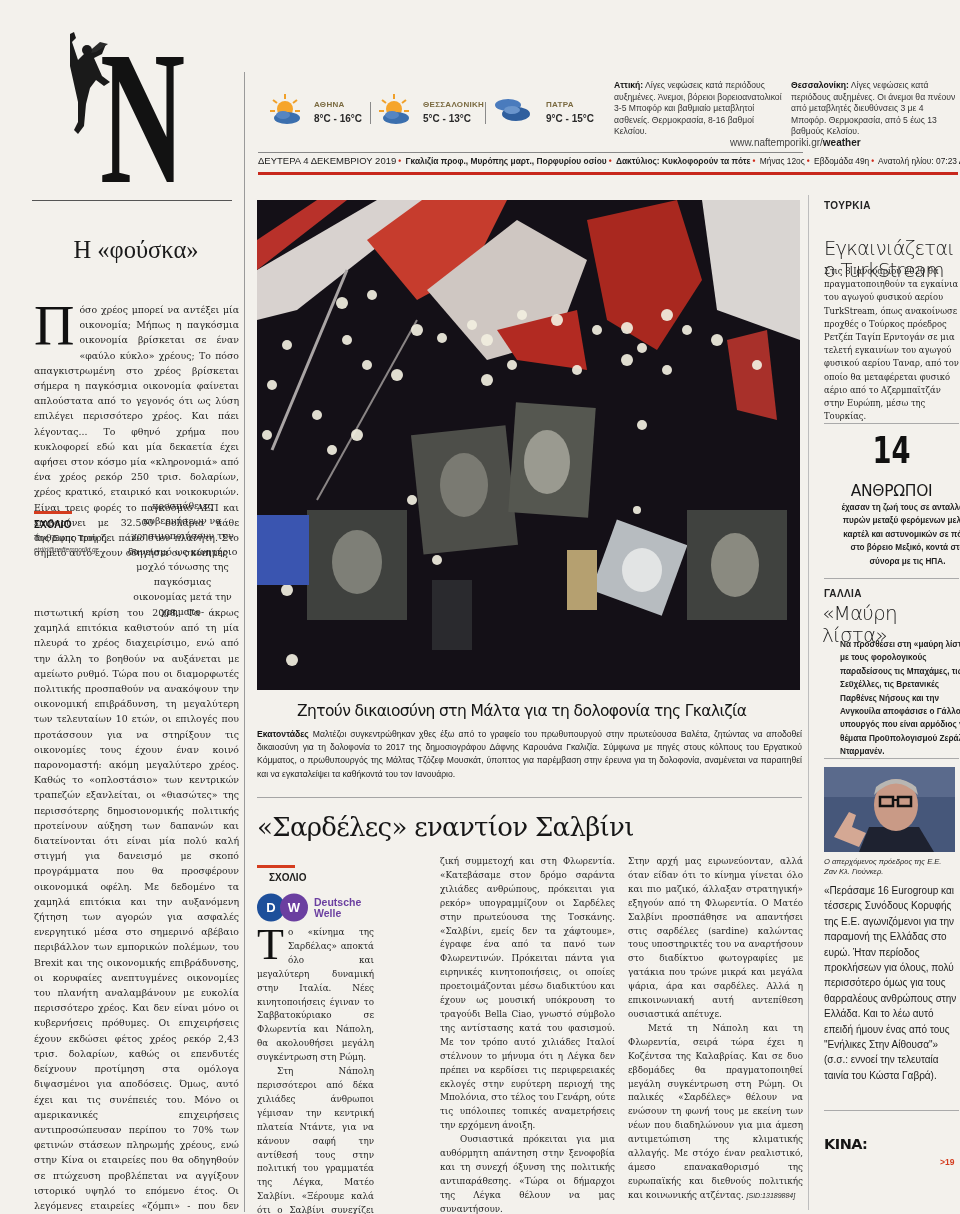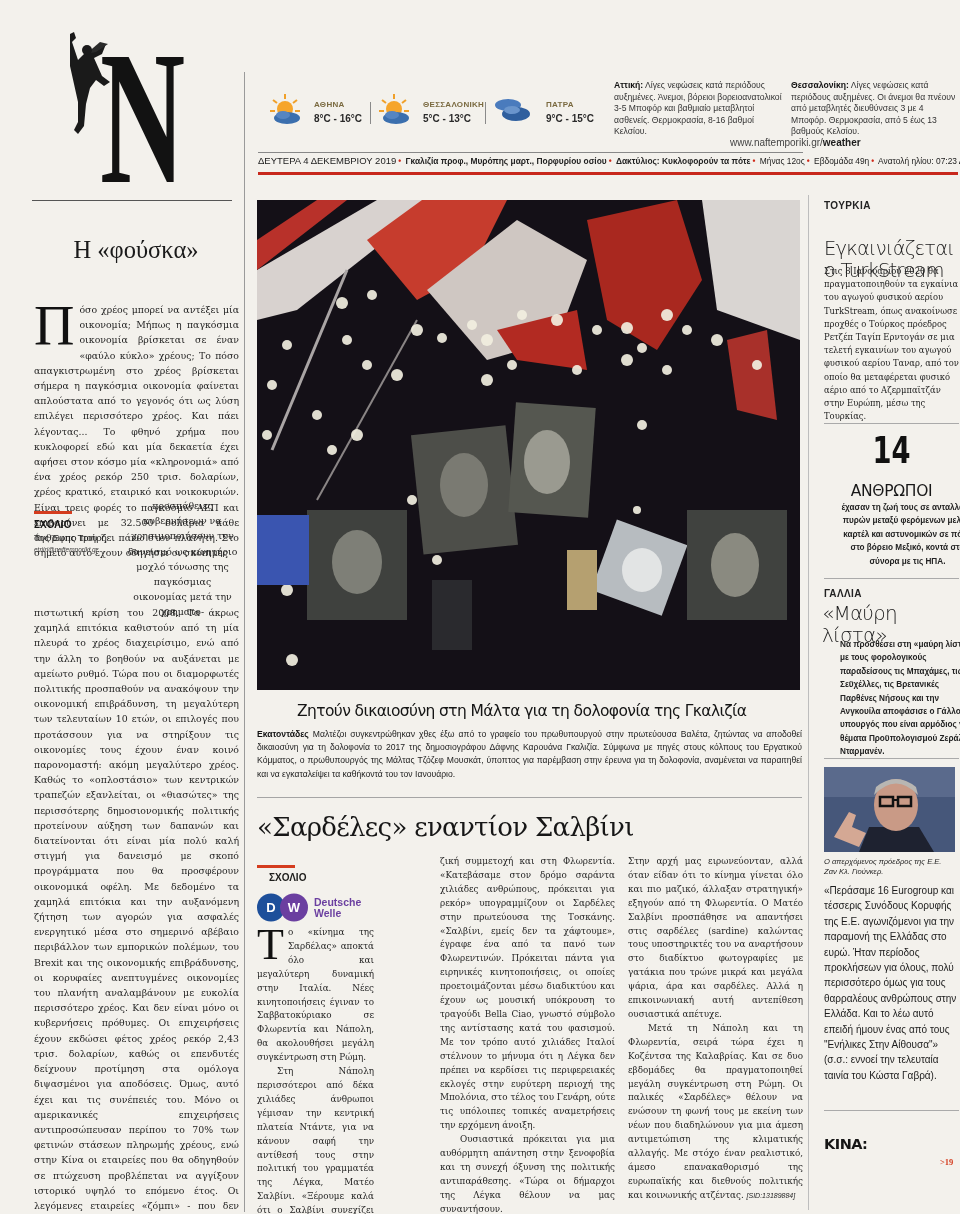--- a/index.html
+++ b/index.html
@@ -85,21 +85,21 @@
   #num14-body { left: 824px; top: 501px; width: 135px; text-align: center; }
   #fr-kicker { left: 824px; top: 588px; }
   #fr-head { left: 822px; top: 602px; width: 138px; font-size: 20px; }
   #fr-body { left: 824px; top: 638px; width: 135px; }
   #jc-photo { left: 824px; top: 767px; width: 131px; height: 85px; background: #3a4a6a; overflow: hidden; }
   #jc-photo svg { width: 100%; height: 100%; display: block; }
   #jc-caption { left: 824px; top: 857px; width: 135px; font-family: "Liberation Sans", sans-serif; font-style: italic; font-size: 7.6px; line-height: 10px; color: #222; }
   #jc-quote { left: 824px; top: 883px; width: 135px; font-family: "Liberation Sans", sans-serif; font-size: 10px; line-height: 15.4px; color: #1b1b1b; }
   #kina-head { left: 824px; top: 1120px; width: 135px; font-family: "DejaVu Sans", sans-serif; font-size: 14.5px; line-height: 17px; letter-spacing: -0.5px; color: #161616; margin-top: 16px; }
   #kina-head b { font-weight: bold; }
-  #kina-ref { left: 940px; top: 1157px; font-family: Liberation Serif, serif; font-size: 8.5px; color: #d43c1e; font-weight: bold; }
+  #kina-ref { left: 940px; top: 1157px; font-family: Liberation Sans, sans-serif; font-size: 8.5px; color: #d43c1e; font-weight: bold; }
 </style>
 </head>
 <body>
 
 <div id="logo-wrap" class="abs">
   <svg id="hermes" class="abs" viewBox="0 0 58 110">
     <path d="M14 4 L18 2 L20 8 L16 12 L22 30 L30 22 L42 20 L50 14 L46 24 L38 28 L46 46 L54 52 L48 56 L40 50 L34 58 L30 74 L28 96 L22 104 L18 100 L22 92 L22 72 L18 54 L14 36 Z" fill="#1a1a1a"></path>
     <path d="M30 24 L44 12 L52 14 L40 22 Z" fill="#2a2a2a"></path>
     <circle cx="31" cy="20" r="5" fill="#1a1a1a"></circle>
   </svg>

